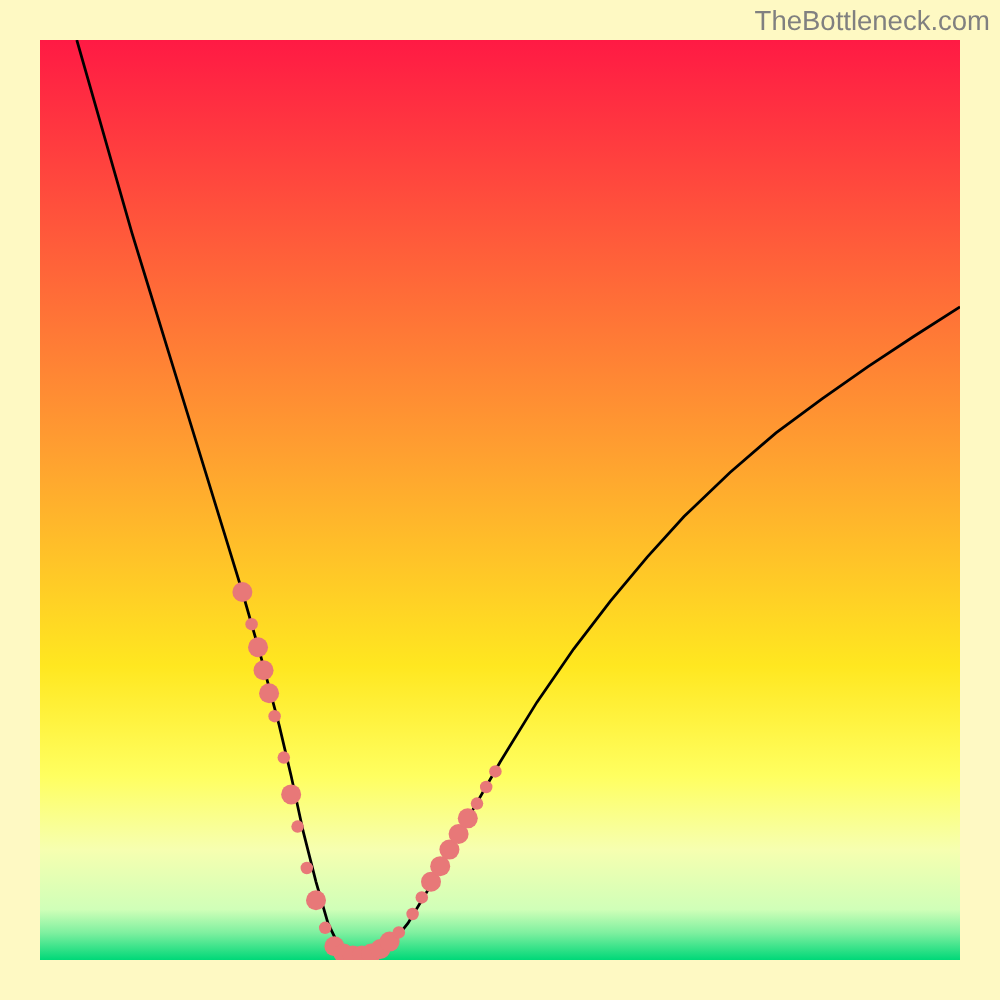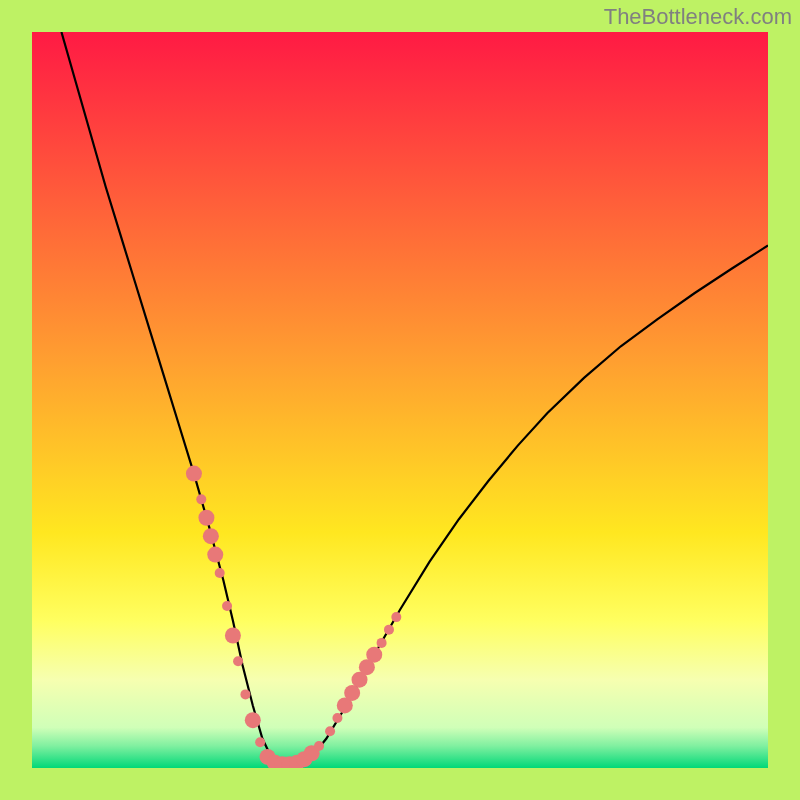--- a/index.html
+++ b/index.html
@@ -7,21 +7,21 @@
     padding: 0;
     width: 800px;
     height: 800px;
     overflow: hidden;
     font-family: Arial, sans-serif;
   }
   .container {
     position: relative;
     width: 800px;
     height: 800px;
-    background: #bef264;
+    background: #fef9c3;
   }
   .watermark {
     position: absolute;
     top: 4px;
     right: 8px;
     color: #808080;
     font-size: 22px;
     font-weight: 500;
     font-family: Arial, sans-serif;
     z-index: 10;

